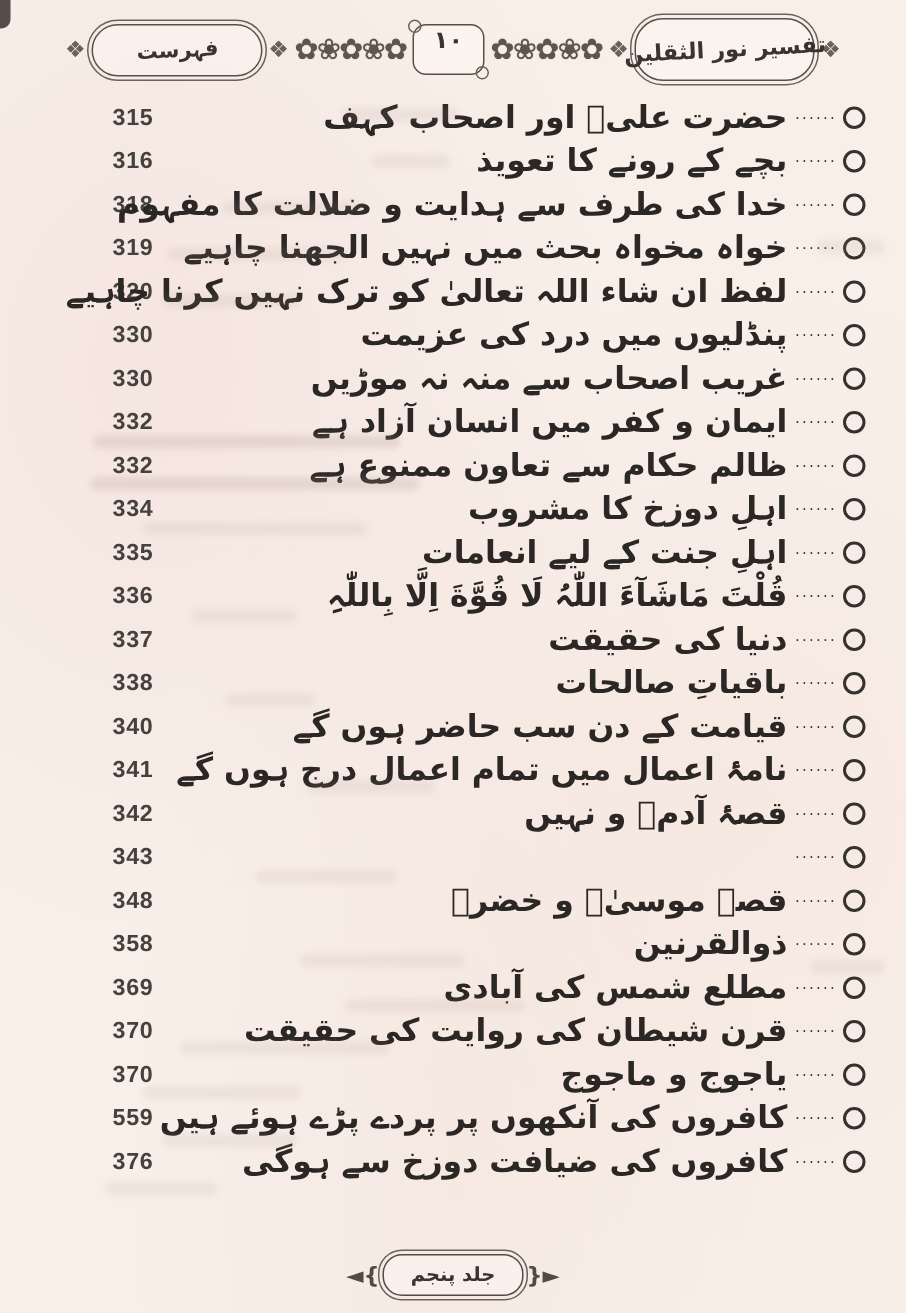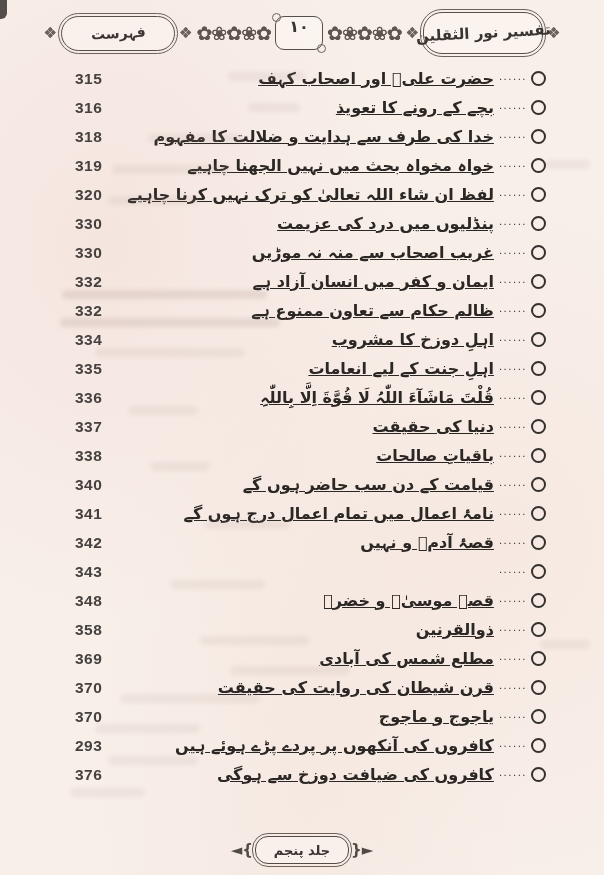--- a/index.html
+++ b/index.html
@@ -53,42 +53,41 @@
   .pagenum-box::after{right:-4px;bottom:-4px;}
   .pagenum{font-size:16px;font-weight:bold;color:#3a3431;}
 
   
   .toc{
     position:absolute;top:62px;left:0;width:604px;
     padding:2px 0 0 0;
   }
   .toc-row{
     height:29px;display:flex;align-items:center;
-    padding-left:75px;padding-right:58px;
+    padding-left:75px;padding-right:27px;
     justify-content:space-between;
   }
   .toc-page{
     font-family:"Liberation Sans", sans-serif;font-weight:bold;
     font-size:15.5px;color:#45413e;letter-spacing:0.5px;flex:0 0 auto;
   }
   .toc-right{
     direction:rtl;display:flex;align-items:center;flex:0 0 auto;max-width:420px;
   }
   .bullet{
     width:11px;height:11px;border:2px solid #35312e;border-radius:50%;
     flex:0 0 auto;margin-left:2px;
   }
   .dots{
     font-size:10px;color:#35312e;letter-spacing:1.5px;line-height:1;
     margin:0 2px 4px 5px;direction:ltr;
   }
   .toc-title{
-    font-size:16px;font-weight:bold;color:#2b2724;white-space:nowrap;
+    font-size:21px;font-weight:bold;color:#2b2724;white-space:nowrap;
     line-height:1.1;
-    text-decoration:underline;
   }
 
   
   .footer{
     position:absolute;top:833px;left:0;width:604px;height:34px;
     display:flex;align-items:center;justify-content:center;gap:2px;
   }
   .footer-orn{
     font-size:15px;color:#514b45;line-height:1;font-weight:bold;
     font-family:"DejaVu Sans", sans-serif;
@@ -338,21 +337,21 @@
   <div class="toc-row">
     <span class="toc-page">370</span>
     <span class="toc-right">
       <span class="bullet"></span>
       <span class="dots">......</span>
       <span class="toc-title">یاجوج و ماجوج</span>
     </span>
   </div>
 
   <div class="toc-row">
-    <span class="toc-page">293</span>
+    <span class="toc-page">559</span>
     <span class="toc-right">
       <span class="bullet"></span>
       <span class="dots">......</span>
       <span class="toc-title">کافروں کی آنکھوں پر پردے پڑے ہوئے ہیں</span>
     </span>
   </div>
 
   <div class="toc-row">
     <span class="toc-page">376</span>
     <span class="toc-right">

